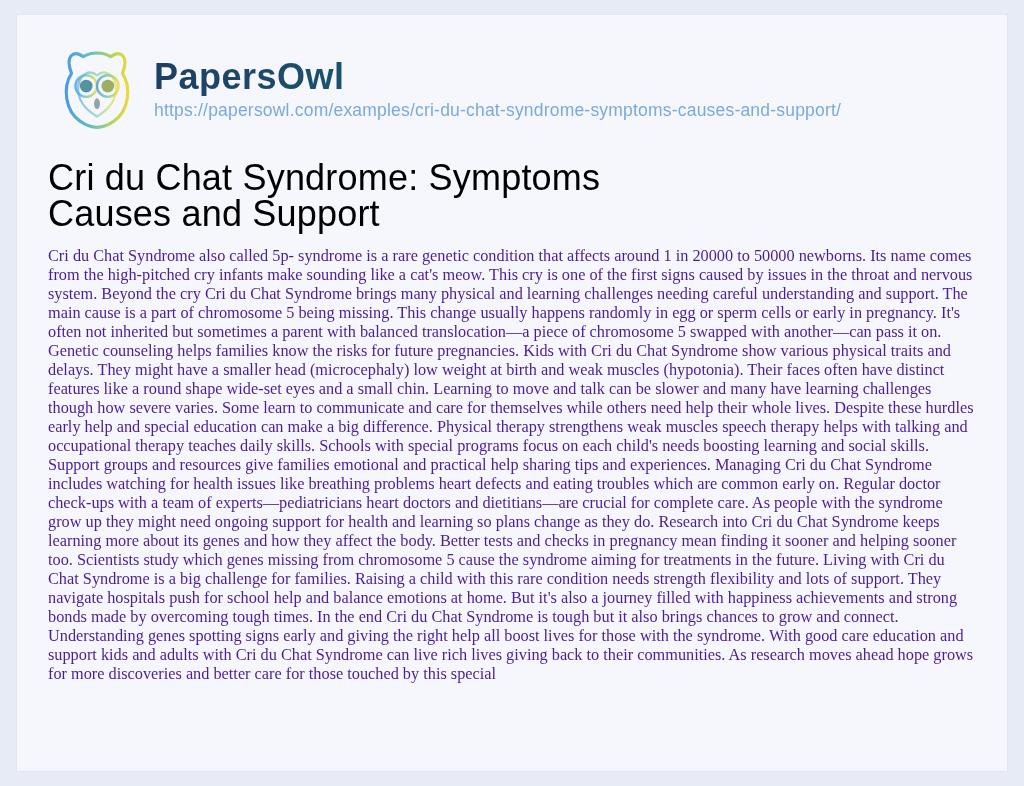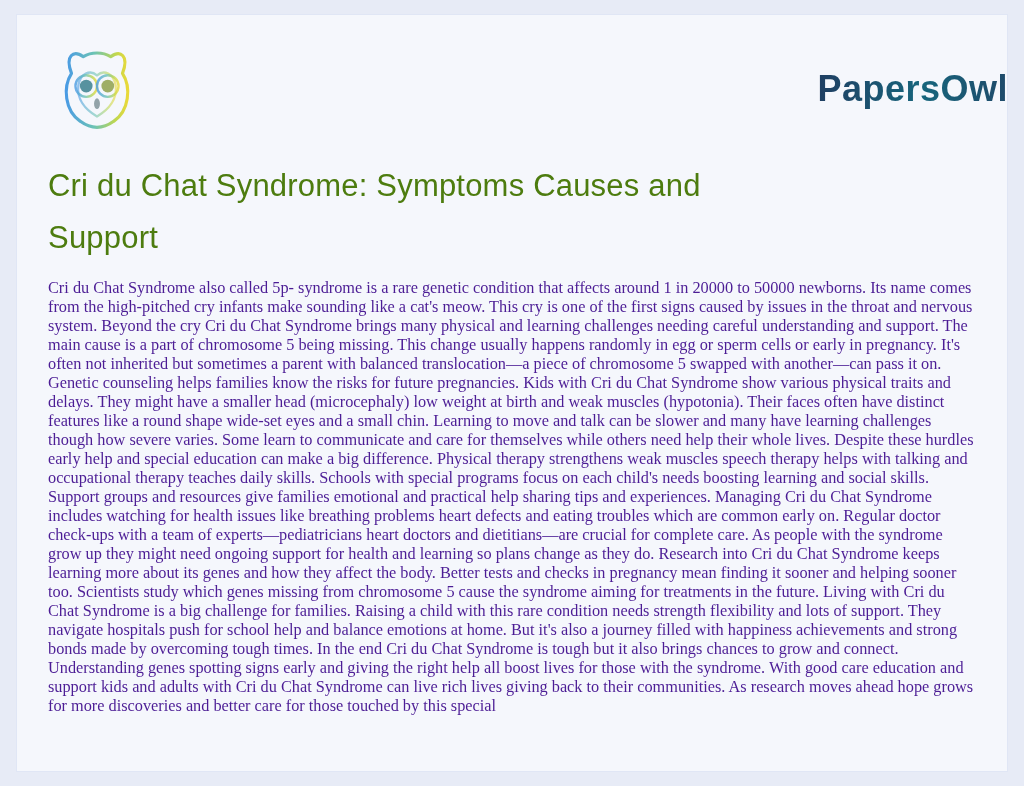--- a/index.html
+++ b/index.html
@@ -19,23 +19,22 @@
     left: 16px;
     top: 14px;
     right: 16px;
     bottom: 14px;
     background: #f5f7fc;
     box-shadow: 0 0 0 1px rgba(210,218,240,0.6) inset;
   }
   .header {
     display: flex;
     align-items: center;
-    gap: 34px;
+    gap: 8px;
     margin: 26px 0 0 32px;
-    justify-content: space-between;
   }
   .logo {
     width: 98px;
     height: 98px;
     flex: 0 0 auto;
     cursor: pointer;
   }
   .brand-block {
     display: flex;
     flex-direction: column;
@@ -55,24 +54,24 @@
   .site-url {
     font-size: 17.5px;
     color: #79aadd;
     text-decoration: none;
     letter-spacing: 0.2px;
   }
   .article {
     margin: 22px 32px 0 32px;
   }
   .article-title {
-    font-size: 31px;
+    font-size: 36px;
     font-weight: normal;
-    color: #4d7c0f;
-    line-height: 52px;
+    color: #000000;
+    line-height: 36px;
     max-width: 680px;
     margin: 0 0 14px 0;
     letter-spacing: 0.2px;
   }
   .article-body {
     font-family: "Liberation Serif", "DejaVu Serif", serif;
     font-size: 16.3px;
     line-height: 19px;
     color: #4c1d95;
     width: 930px;
@@ -99,20 +98,21 @@
       <path d="M50,78 C38,71 29,60 31,46 C33,34 43,30 50,36 C57,30 67,34 69,46 C71,60 62,71 50,78 Z" fill="none" stroke="url(#owlGrad)" stroke-width="2.4" opacity="0.6"></path>
       <circle cx="39" cy="47" r="11" fill="none" stroke="url(#owlGrad)" stroke-width="2.4" opacity="0.8"></circle>
       <circle cx="61" cy="47" r="11" fill="none" stroke="url(#owlGrad)" stroke-width="2.4" opacity="0.8"></circle>
       <circle cx="39" cy="47" r="6.5" fill="#57929f"></circle>
       <circle cx="61" cy="47" r="6.5" fill="#9fae66"></circle>
       <ellipse cx="50" cy="65" rx="3" ry="5.5" fill="#93a3a9"></ellipse>
     </svg>
 
     <div class="brand-block">
       <div class="brand">PapersOwl</div>
+      <a class="site-url" href="#">https://papersowl.com/examples/cri-du-chat-syndrome-symptoms-causes-and-support/</a>
     </div>
 
   </div>
 
   <div class="article">
     <h1 class="article-title">Cri du Chat Syndrome: Symptoms Causes and Support</h1>
     <p class="article-body">Cri du Chat Syndrome also called 5p- syndrome is a rare genetic condition that affects around 1 in 20000 to 50000 newborns. Its name comes from the high-pitched cry infants make sounding like a cat's meow. This cry is one of the first signs caused by issues in the throat and nervous system. Beyond the cry Cri du Chat Syndrome brings many physical and learning challenges needing careful understanding and support. The main cause is a part of chromosome 5 being missing. This change usually happens randomly in egg or sperm cells or early in pregnancy. It's often not inherited but sometimes a parent with balanced translocation—a piece of chromosome 5 swapped with another—can pass it on. Genetic counseling helps families know the risks for future pregnancies. Kids with Cri du Chat Syndrome show various physical traits and delays. They might have a smaller head (microcephaly) low weight at birth and weak muscles (hypotonia). Their faces often have distinct features like a round shape wide-set eyes and a small chin. Learning to move and talk can be slower and many have learning challenges though how severe varies. Some learn to communicate and care for themselves while others need help their whole lives. Despite these hurdles early help and special education can make a big difference. Physical therapy strengthens weak muscles speech therapy helps with talking and occupational therapy teaches daily skills. Schools with special programs focus on each child's needs boosting learning and social skills. Support groups and resources give families emotional and practical help sharing tips and experiences. Managing Cri du Chat Syndrome includes watching for health issues like breathing problems heart defects and eating troubles which are common early on. Regular doctor check-ups with a team of experts—pediatricians heart doctors and dietitians—are crucial for complete care. As people with the syndrome grow up they might need ongoing support for health and learning so plans change as they do. Research into Cri du Chat Syndrome keeps learning more about its genes and how they affect the body. Better tests and checks in pregnancy mean finding it sooner and helping sooner too. Scientists study which genes missing from chromosome 5 cause the syndrome aiming for treatments in the future. Living with Cri du Chat Syndrome is a big challenge for families. Raising a child with this rare condition needs strength flexibility and lots of support. They navigate hospitals push for school help and balance emotions at home. But it's also a journey filled with happiness achievements and strong bonds made by overcoming tough times. In the end Cri du Chat Syndrome is tough but it also brings chances to grow and connect. Understanding genes spotting signs early and giving the right help all boost lives for those with the syndrome. With good care education and support kids and adults with Cri du Chat Syndrome can live rich lives giving back to their communities. As research moves ahead hope grows for more discoveries and better care for those touched by this special</p>
   </div>
 
 </div>

